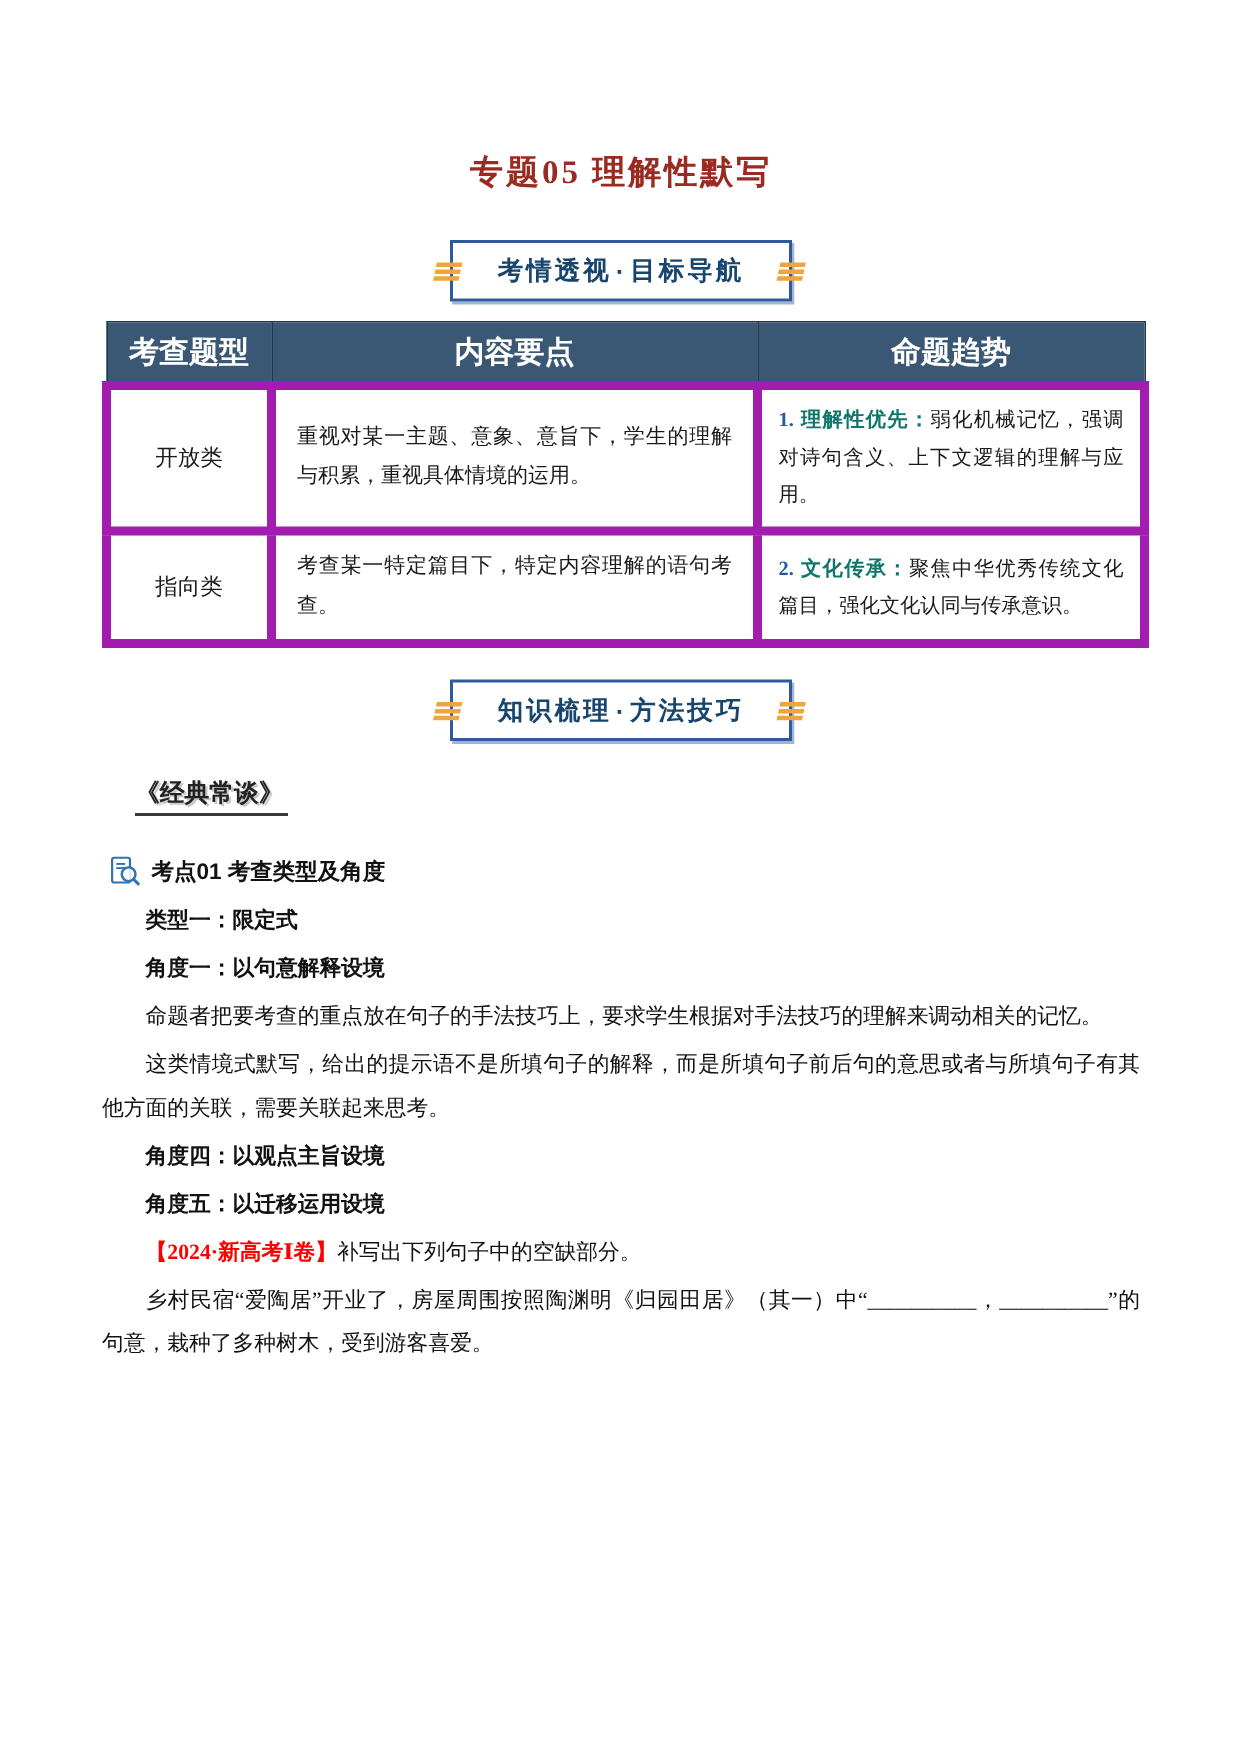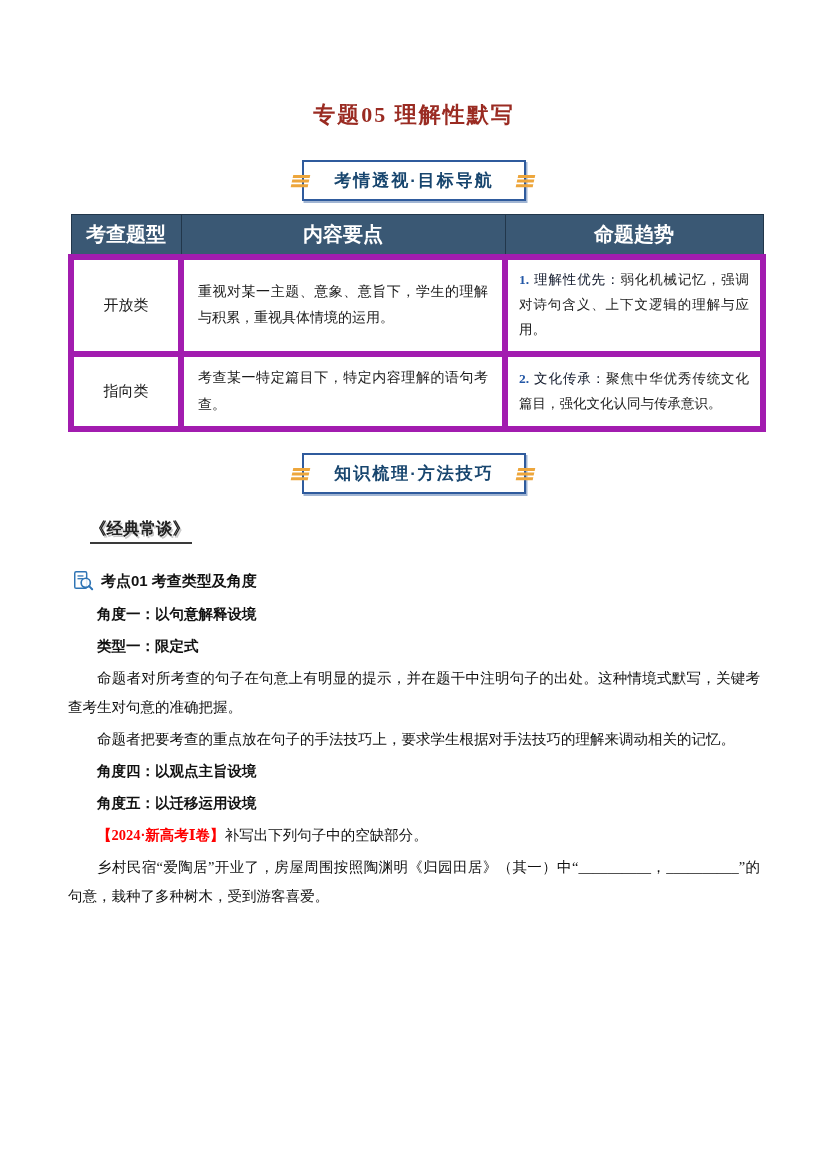--- a/index.html
+++ b/index.html
@@ -25,21 +25,21 @@
   
   .banner-row{display:flex;justify-content:center;}
   .banner-row.first{margin-top:30px;}
   .banner-row.second{margin-top:21px;}
   .banner{
     position:relative;
     border:2px solid #2f5b9d;
     box-shadow:1.5px 2px 0 rgba(47,91,157,.45);
     padding:7px 30px;
     background:#ffffff;
-    font-family:Liberation Sans, sans-serif;
+    font-family:Liberation Mono, monospace;
     font-size:17px;font-weight:bold;letter-spacing:2px;
     color:#17456e;
   }
   .ornament{
     position:absolute;top:50%;margin-top:-6px;
     width:17px;height:2.6px;background:#eda63c;
     box-shadow:0 4.6px 0 #eda63c,0 9.2px 0 #eda63c;
     transform:skewX(-12deg);
   }
   .ornament.left{left:-11px;}
@@ -60,21 +60,21 @@
   }
   .info-table td{
     border:6px solid #a21caf;
     font-size:14px;vertical-align:middle;
   }
   .info-table tr.body-row{height:66px;}
   td.type-cell{text-align:center;font-size:15px;}
   td.content-cell{padding:8px 14px;line-height:1.9;text-align:justify;}
   td.trend-cell{padding:8px 11px;line-height:1.85;text-align:justify;font-size:13.5px;}
   .trend-num{color:#2458a6;font-weight:bold;margin-right:4px;}
-  .trend-highlight{color:#0f172a;font-weight:normal;}
+  .trend-highlight{color:#0f766e;font-weight:bold;}
   .trend-text{color:#1a1a1a;}
   
   .classic-heading-row{margin-top:24px;padding-left:22px;}
   .classic-heading{
     display:inline-block;
     font-family:"Liberation Sans","DejaVu Sans",sans-serif;
     font-size:16.5px;font-weight:bold;color:#222;
     padding:0 3px 2px 0;
     border-bottom:2px solid #3a3a3a;
     text-shadow:1.5px 1.5px 0 #c9c9c9;
@@ -168,24 +168,24 @@
         <line x1="6" y1="6.5" x2="12.5" y2="6.5" stroke="#2e74b5" stroke-width="1.4"></line>
         <line x1="6" y1="9.5" x2="12.5" y2="9.5" stroke="#2e74b5" stroke-width="1.4"></line>
         <circle cx="15" cy="14" r="5" fill="#ffffff" fill-opacity="0.85" stroke="#2e74b5" stroke-width="1.8"></circle>
         <line x1="18.6" y1="17.6" x2="22" y2="21" stroke="#2e74b5" stroke-width="2.2" stroke-linecap="round"></line>
       </svg>
     </span>
     <span class="kaodian-text">考点01 考查类型及角度</span>
   </div>
 
   <div class="content">
+    <div class="block-heading">类型一：限定式</div>
     <div class="block-heading">角度一：以句意解释设境</div>
-    <div class="block-heading">类型一：限定式</div>
-    <div class="block-para">命题者对所考查的句子在句意上有明显的提示，并在题干中注明句子的出处。这种情境式默写，关键考查考生对句意的准确把握。</div>
     <div class="block-para">命题者把要考查的重点放在句子的手法技巧上，要求学生根据对手法技巧的理解来调动相关的记忆。</div>
+    <div class="block-para">这类情境式默写，给出的提示语不是所填句子的解释，而是所填句子前后句的意思或者与所填句子有其他方面的关联，需要关联起来思考。</div>
     <div class="block-heading">角度四：以观点主旨设境</div>
     <div class="block-heading">角度五：以迁移运用设境</div>
 
     <div class="exam-line">
       <span class="exam-label">【2024·新高考Ⅰ卷】</span><span class="exam-instr">补写出下列句子中的空缺部分。</span>
     </div>
     <div class="block-para">乡村民宿“爱陶居”开业了，房屋周围按照陶渊明《归园田居》（其一）中“__________，__________”的句意，栽种了多种树木，受到游客喜爱。</div>
   </div>
 
 </div>

